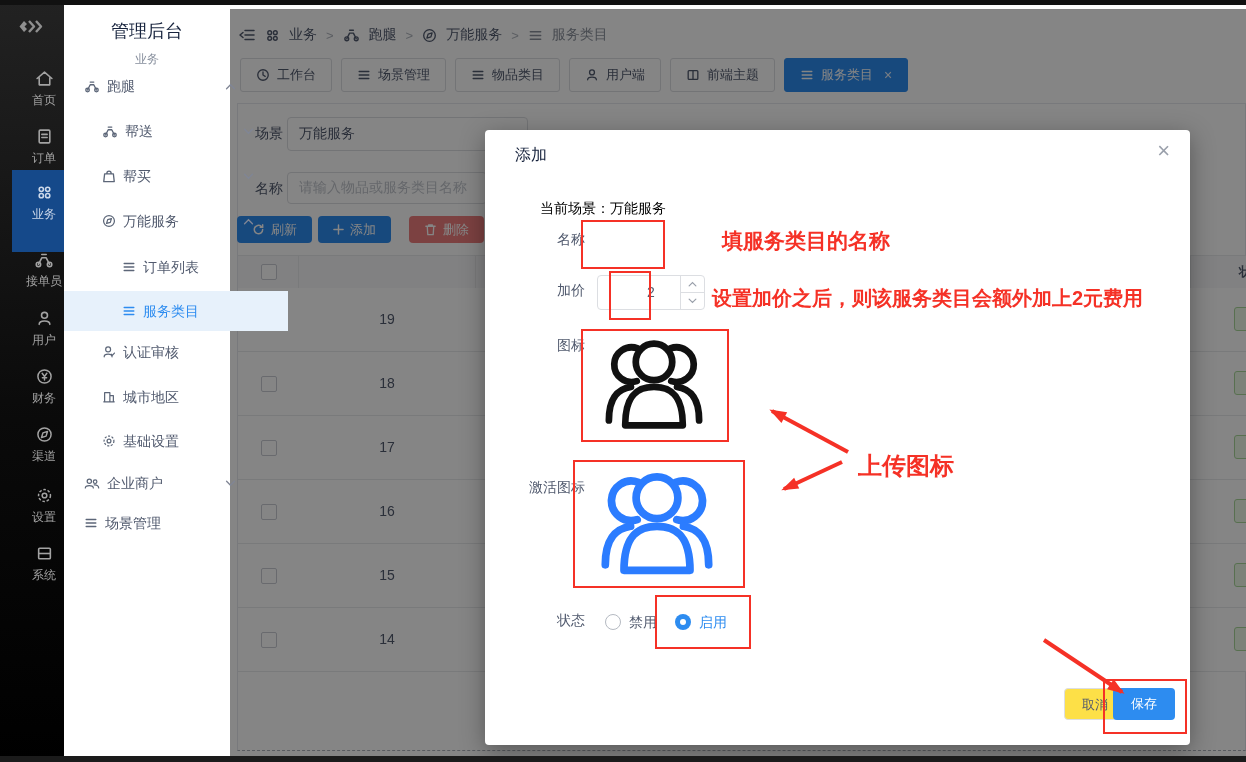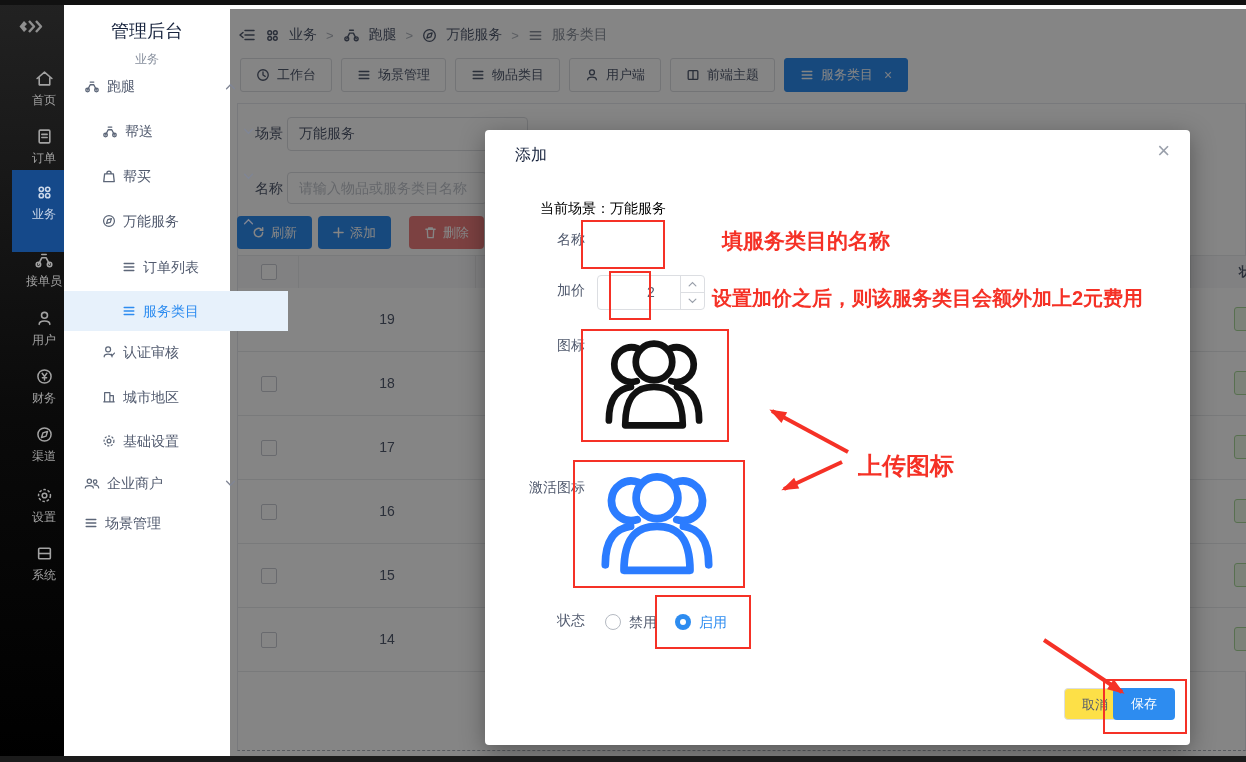--- a/index.html
+++ b/index.html
@@ -46,23 +46,23 @@
   .tab{height:32px;display:flex;align-items:center;gap:7px;padding:0 15px;border:1px solid #dcdee2;border-radius:3px;background:#fff;color:#515a6e;font-size:13px;cursor:pointer;}
   .tab .tic{color:#515a6e;display:inline-flex;}
   .tab.active{background:#2d8cf0;border-color:#2d8cf0;color:#fff;}
   .tab.active .tic{color:#fff;}
   .tab .x{margin-left:4px;font-size:14px;color:#e9f2fd;}
   .panel{position:absolute;left:7px;top:98px;right:0;bottom:5px;border:1px solid #e7e9ee;border-bottom:1px dashed #a9aeb8;}
 
   .flabel{position:absolute;height:32px;line-height:32px;color:#515a6e;}
   .select{position:absolute;width:200px;height:32px;border:1px solid #dcdee2;border-radius:4px;background:#fff;line-height:30px;padding:0 28px 0 11px;color:#515a6e;cursor:pointer;}
   .select .dn{position:absolute;right:9px;top:12px;color:#9aa0ab;}
-  .tinput{position:absolute;width:200px;height:32px;border:1px solid #dcdee2;border-radius:4px;background:#fff;padding:0 11px;box-sizing:border-box;font-size:14px;color:#515a6e;font-family:Liberation Sans, sans-serif;outline:none;}
+  .tinput{position:absolute;width:200px;height:32px;border:1px solid #dcdee2;border-radius:4px;background:#fff;padding:0 11px;box-sizing:border-box;font-size:14px;color:#515a6e;font-family:Liberation Serif, serif;outline:none;}
   .tinput::placeholder{color:#c2c6cd;}
-  .btn{position:absolute;height:33px;border:none;border-radius:4px;display:flex;align-items:center;gap:6px;padding:0 15px;font-size:13px;color:#fff;cursor:pointer;font-family:inherit;}
+  .btn{position:absolute;height:27px;border:none;border-radius:4px;display:flex;align-items:center;gap:6px;padding:0 15px;font-size:13px;color:#fff;cursor:pointer;font-family:inherit;}
   .btn-blue{background:#2d8cf0;}
   .btn-red{background:#ee7e7e;}
 
   
   .thead{position:absolute;left:8px;right:0;top:250px;height:32px;background:#f8f8f9;border-top:1px solid #e8eaec;border-bottom:1px solid #e8eaec;}
   .thead .hid{position:absolute;left:60px;width:178px;text-align:center;line-height:32px;font-weight:bold;font-size:13px;color:#515a6e;}
   .thead .hstatus{position:absolute;left:1001px;width:70px;line-height:32px;font-weight:bold;font-size:13px;color:#515a6e;}
   .checkbox{position:absolute;left:23px;width:14px;height:14px;border:1px solid #c9ccd4;border-radius:2px;background:#fff;cursor:pointer;}
   .thead .checkbox{top:8px;}
   .trow{position:absolute;left:8px;right:0;height:63px;border-bottom:1px solid #e8eaec;background:#fff;}

